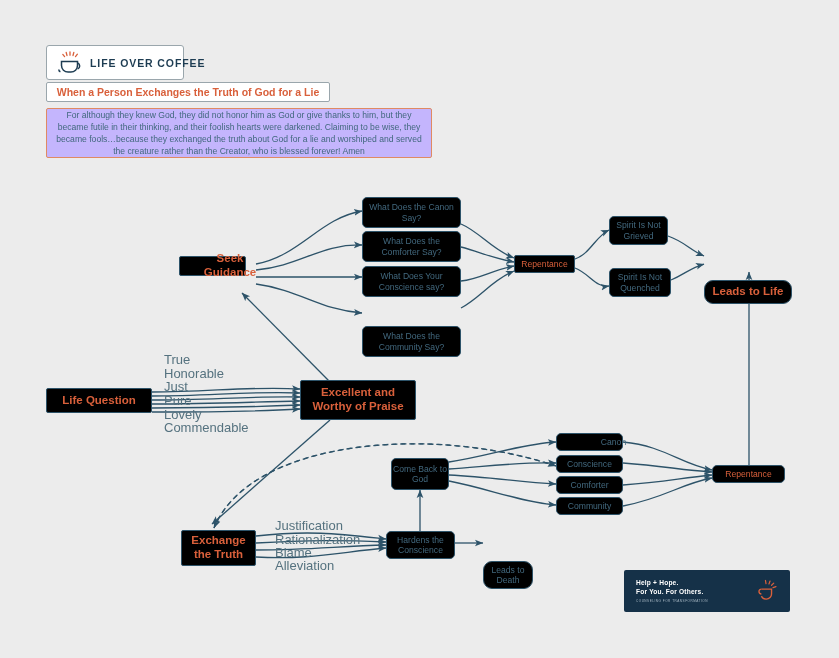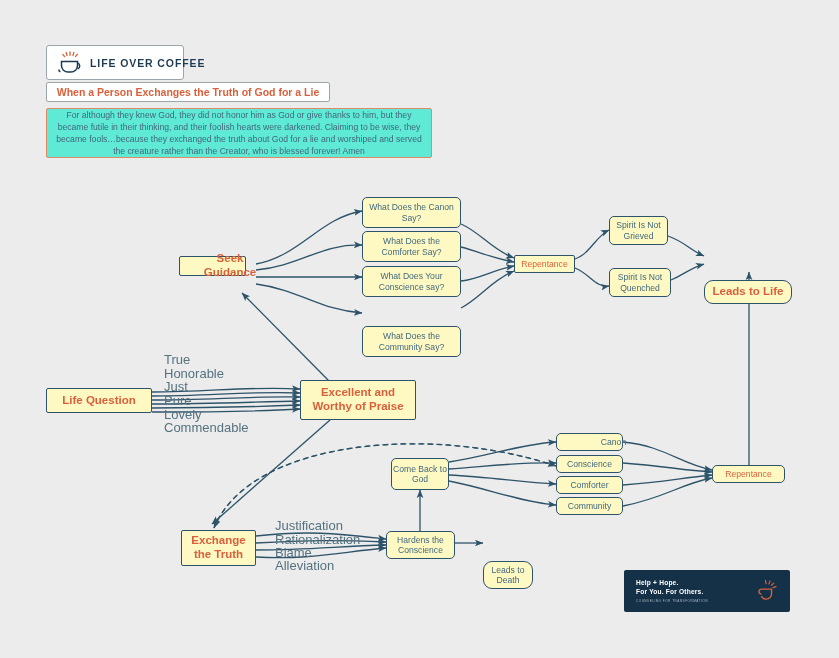--- a/index.html
+++ b/index.html
@@ -71,41 +71,41 @@
     font-size: 10.5px;
     font-weight: bold;
     color: #d9603b;
     white-space: nowrap;
   }
 
   .quote-box {
     position: absolute;
     left: 46px; top: 108px;
     width: 386px; height: 50px;
-    background: #5eead4;
+    background: #c4b5fd;
     border: 1px solid #e08a63;
     border-radius: 2px;
     box-sizing: border-box;
     display: flex;
     align-items: center;
     justify-content: center;
     padding: 13px 6px;
   }
   .quote-box p {
     margin: 0;
     font-size: 8.6px;
     line-height: 1.42;
     color: #42687e;
     text-align: center;
   }
 
   
   .node {
     position: absolute;
-    background: #fef9c3;
+    background: #000000;
     border: 1.4px solid #2d5369;
     box-sizing: border-box;
     display: flex;
     align-items: center;
     justify-content: center;
     text-align: center;
     border-radius: 2px;
     z-index: 3;
   }
   .node span { display: block; line-height: 1.2; }

